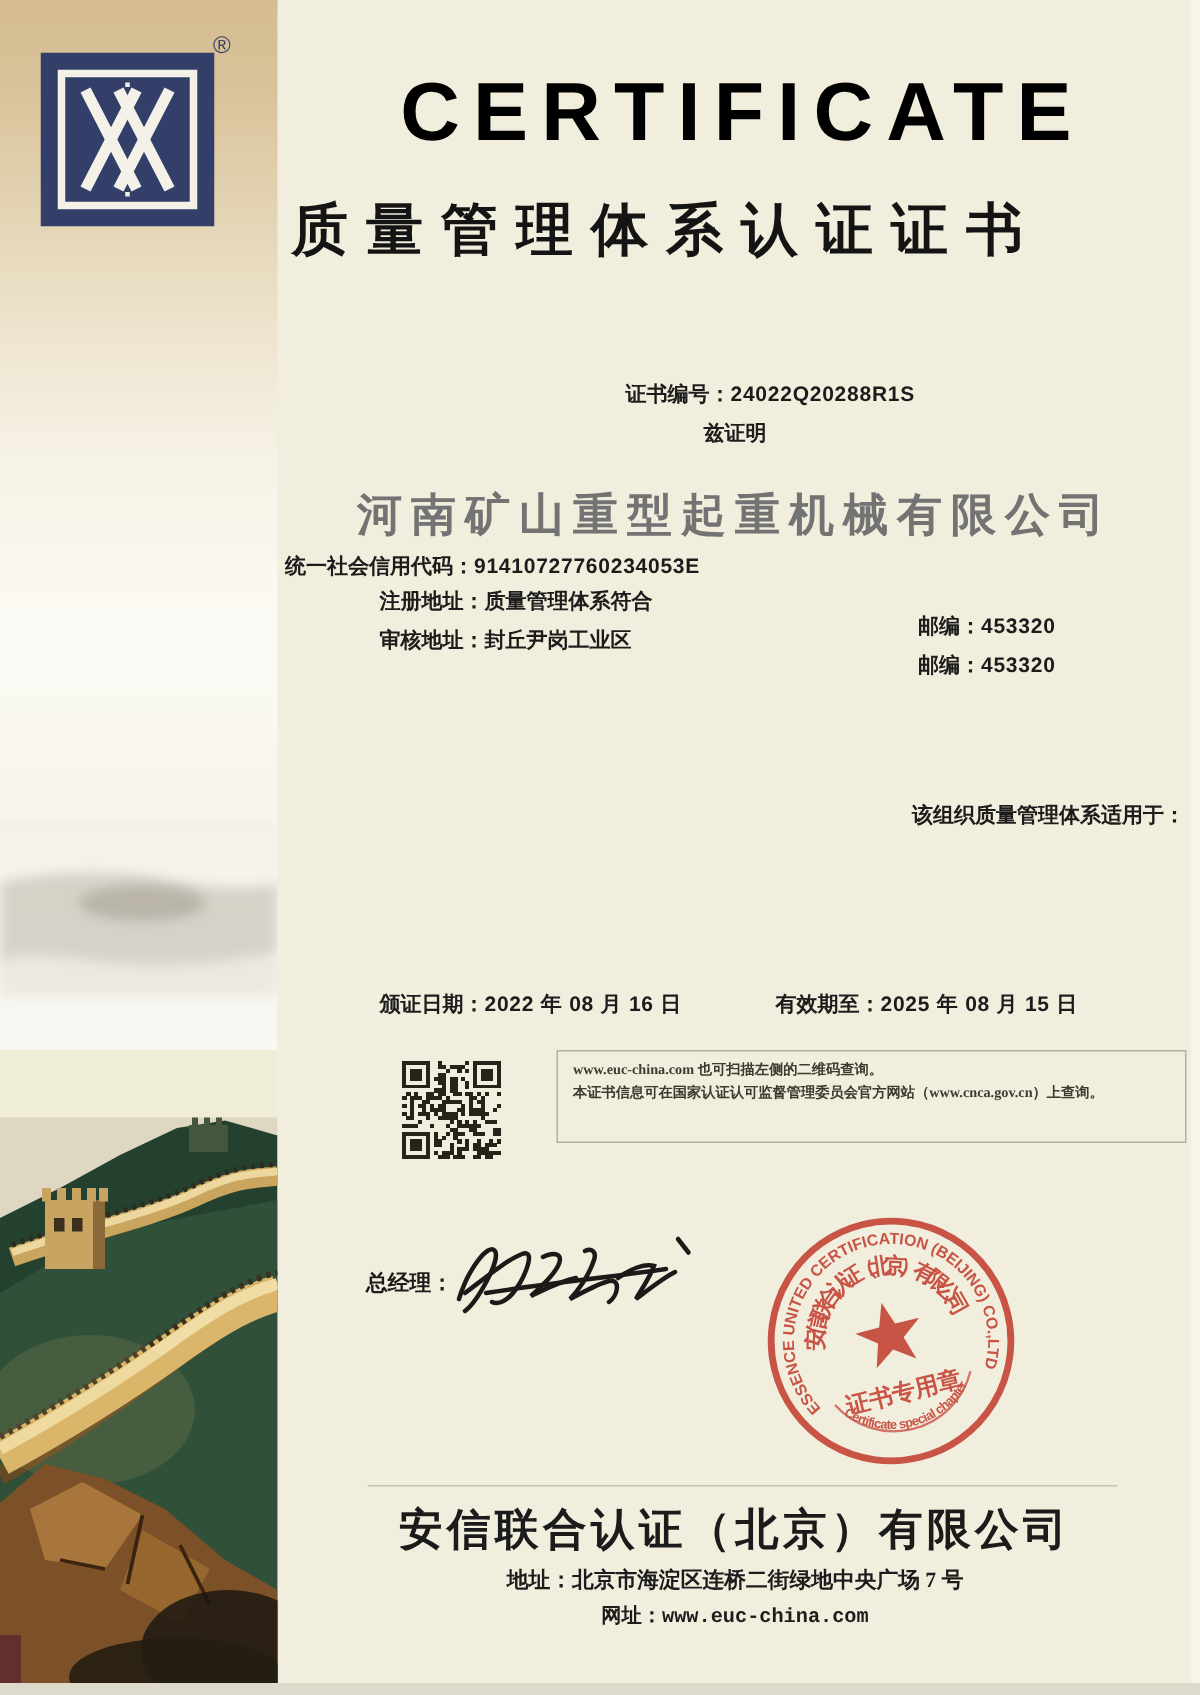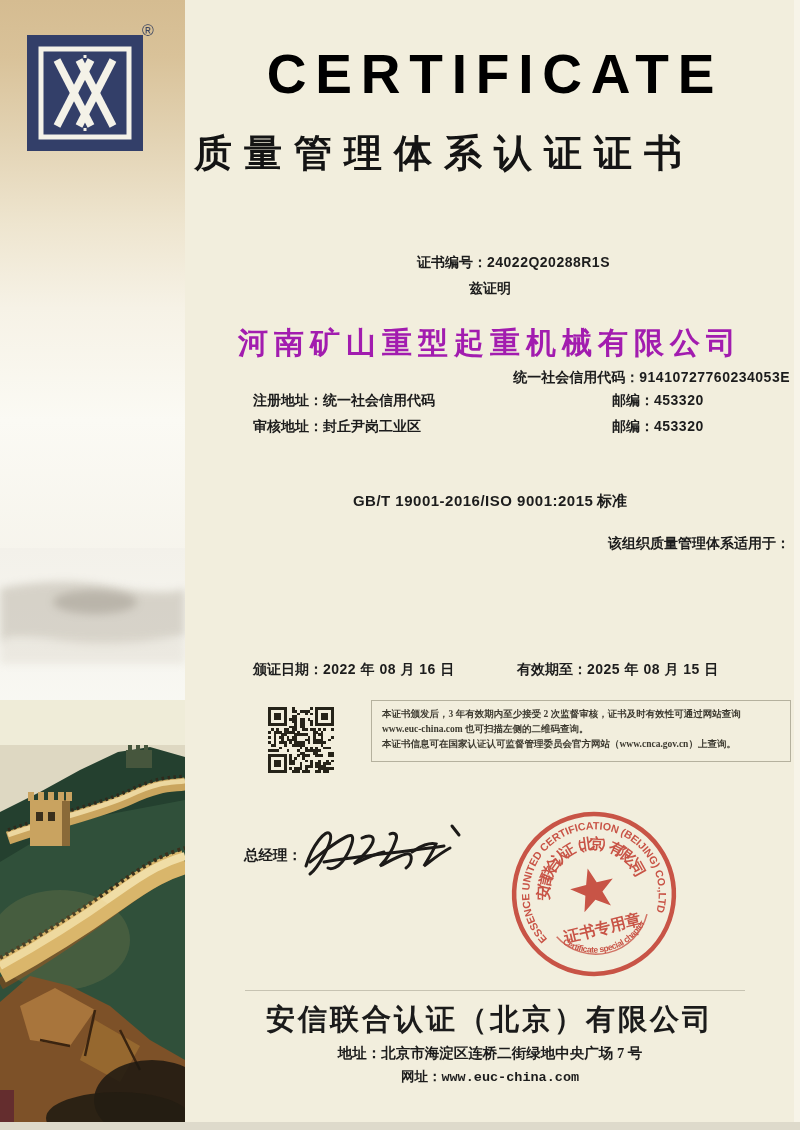--- a/index.html
+++ b/index.html
@@ -21,24 +21,24 @@
      font-family:"Liberation Sans",sans-serif;font-weight:bold;font-size:55px;
      letter-spacing:.16em;color:#000000;padding-left:10px;box-sizing:border-box;}
   .title-zh{position:absolute;left:182px;top:128px;width:600px;text-align:left;
      font-size:38px;font-weight:bold;letter-spacing:12px;color:#141414;padding-left:12px;box-sizing:border-box;}
   
   .b{font-weight:bold;}
   .num{font-family:"Liberation Sans",sans-serif;font-weight:bold;letter-spacing:.5px;}
   .cert-no{position:absolute;left:417px;top:237px;font-size:14px;margin-top:17px;}
   .certify{position:absolute;left:190px;top:280px;width:600px;text-align:center;font-size:14px;}
   .company{position:absolute;left:190px;top:323px;width:600px;text-align:center;
-     font-size:30px;font-weight:bold;letter-spacing:6px;color:#a21caf;}
-  .credit{position:absolute;left:190px;top:369px;width:600px;text-align:right;font-size:14px;}
+     font-size:30px;font-weight:bold;letter-spacing:6px;color:#737373;}
+  .credit{position:absolute;left:190px;top:369px;width:600px;text-align:left;font-size:14px;}
   .addr-label{position:absolute;left:253px;font-size:14px;}
-  .postal{position:absolute;left:612px;font-size:14px;}
+  .postal{position:absolute;left:612px;font-size:14px;margin-top:17px;}
   .row1{top:392px;} .row2{top:418px;}
   .conform{position:absolute;left:190px;top:450px;width:600px;text-align:center;font-size:14px;}
   .standard{position:absolute;left:190px;top:492px;width:600px;text-align:center;font-size:15px;}
   .scope-intro{position:absolute;left:190px;top:535px;width:600px;text-align:right;font-size:14px;}
   .scope{position:absolute;left:190px;top:558px;width:600px;text-align:center;font-size:14px;}
   .date-issue{position:absolute;left:253px;top:661px;font-size:14px;}
   .date-valid{position:absolute;left:517px;top:661px;font-size:14px;}
   
   .qr{position:absolute;left:267px;top:706px;width:68px;height:68px;}
   .notes{position:absolute;left:371px;top:700px;width:420px;height:62px;box-sizing:border-box;
@@ -145,33 +145,29 @@
     <span class="b">证书编号：</span><span class="num">24022Q20288R1S</span>
   </div>
 
   <div class="certify b">兹证明</div>
   <div class="company">河南矿山重型起重机械有限公司</div>
 
   <div class="credit">
     <span class="b">统一社会信用代码：</span><span class="num">91410727760234053E</span>
   </div>
 
-  <div class="addr-label row1 b">注册地址：统一社会信用代码</div>
+  <div class="addr-label row1 b">注册地址：质量管理体系符合</div>
   <div class="postal row1">
     <span class="b">邮编：</span><span class="num">453320</span>
   </div>
   <div class="addr-label row2 b">审核地址：封丘尹岗工业区</div>
   <div class="postal row2">
     <span class="b">邮编：</span><span class="num">453320</span>
   </div>
 
-  <div class="standard">
-    <span class="num">GB/T 19001-2016/ISO 9001:2015</span>
-    <span class="b">标准</span>
-  </div>
   <div class="scope-intro b">该组织质量管理体系适用于：</div>
 
   <div class="date-issue">
     <span class="b">颁证日期：</span><span class="num">2022 年 08 月 16 日</span>
   </div>
   <div class="date-valid">
     <span class="b">有效期至：</span><span class="num">2025 年 08 月 15 日</span>
   </div>
 
   <div class="qr"><svg viewBox="-0.5 -0.5 26 26" width="100%" height="100%" fill="#262319" shape-rendering="crispEdges">
@@ -378,21 +374,20 @@
         <rect x="21" y="24" width="1.05" height="1.05"></rect>
         <rect x="22" y="24" width="1.05" height="1.05"></rect>
         <rect x="0.5" y="0.5" width="6" height="6" fill="none" stroke="#262319" stroke-width="1"></rect>
         <rect x="2" y="2" width="3" height="3"></rect>
         <rect x="18.5" y="0.5" width="6" height="6" fill="none" stroke="#262319" stroke-width="1"></rect>
         <rect x="20" y="2" width="3" height="3"></rect>
         <rect x="0.5" y="18.5" width="6" height="6" fill="none" stroke="#262319" stroke-width="1"></rect>
         <rect x="2" y="20" width="3" height="3"></rect>
       </svg></div>
   <div class="notes">
-    <div>本证书颁发后，3 年有效期内至少接受 2 次监督审核，证书及时有效性可通过网站查询</div>
     <div>www.euc-china.com 也可扫描左侧的二维码查询。</div>
     <div>本证书信息可在国家认证认可监督管理委员会官方网站（www.cnca.gov.cn）上查询。</div>
   </div>
 
   <div class="signer b">总经理：</div>
   <svg class="signature" viewBox="0 0 180 74">
     <g fill="none" stroke="#1c1a18" stroke-width="3" stroke-linecap="round">
       <path d="M14,56 C20,36 34,18 38,24 C42,30 26,58 18,64"></path>
       <path d="M18,52 C34,40 46,30 56,26 C66,22 58,42 50,52 C46,57 40,60 36,58"></path>
       <path d="M32,52 C70,46 110,42 152,36"></path>

